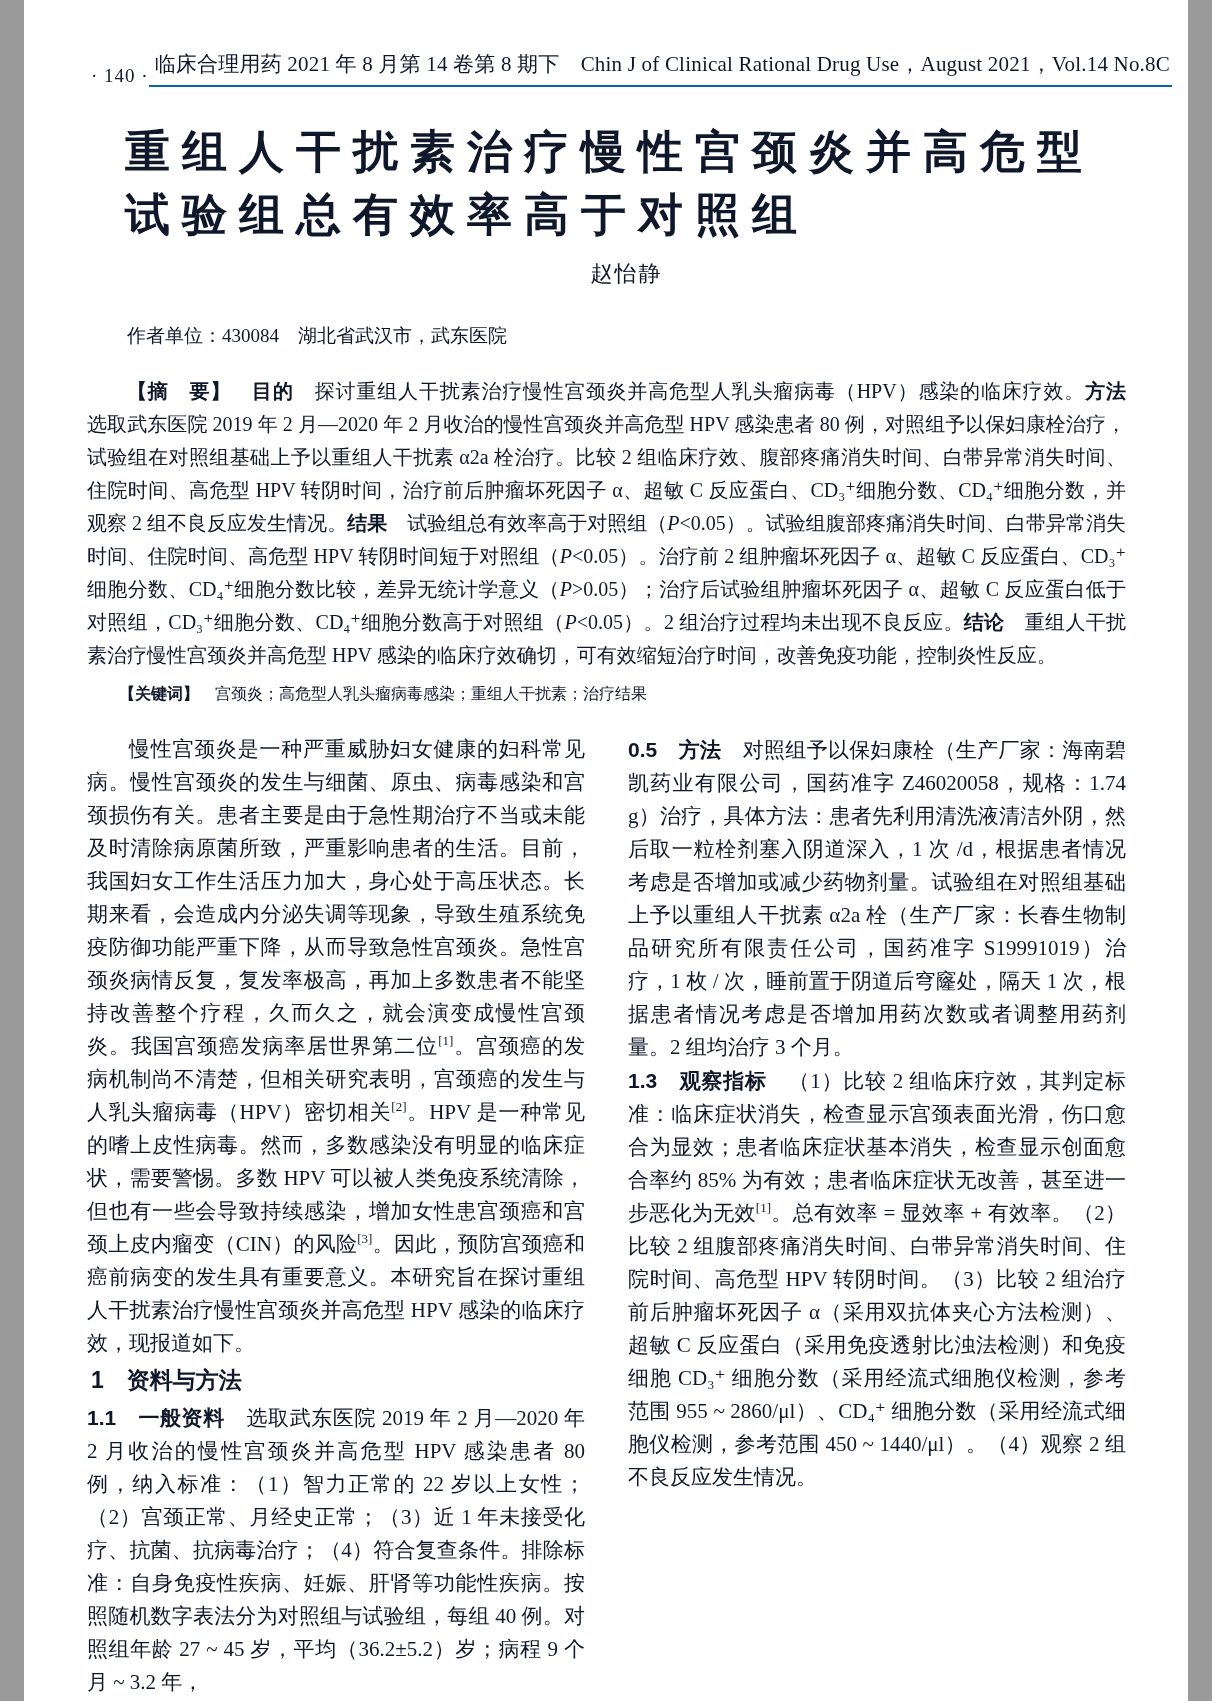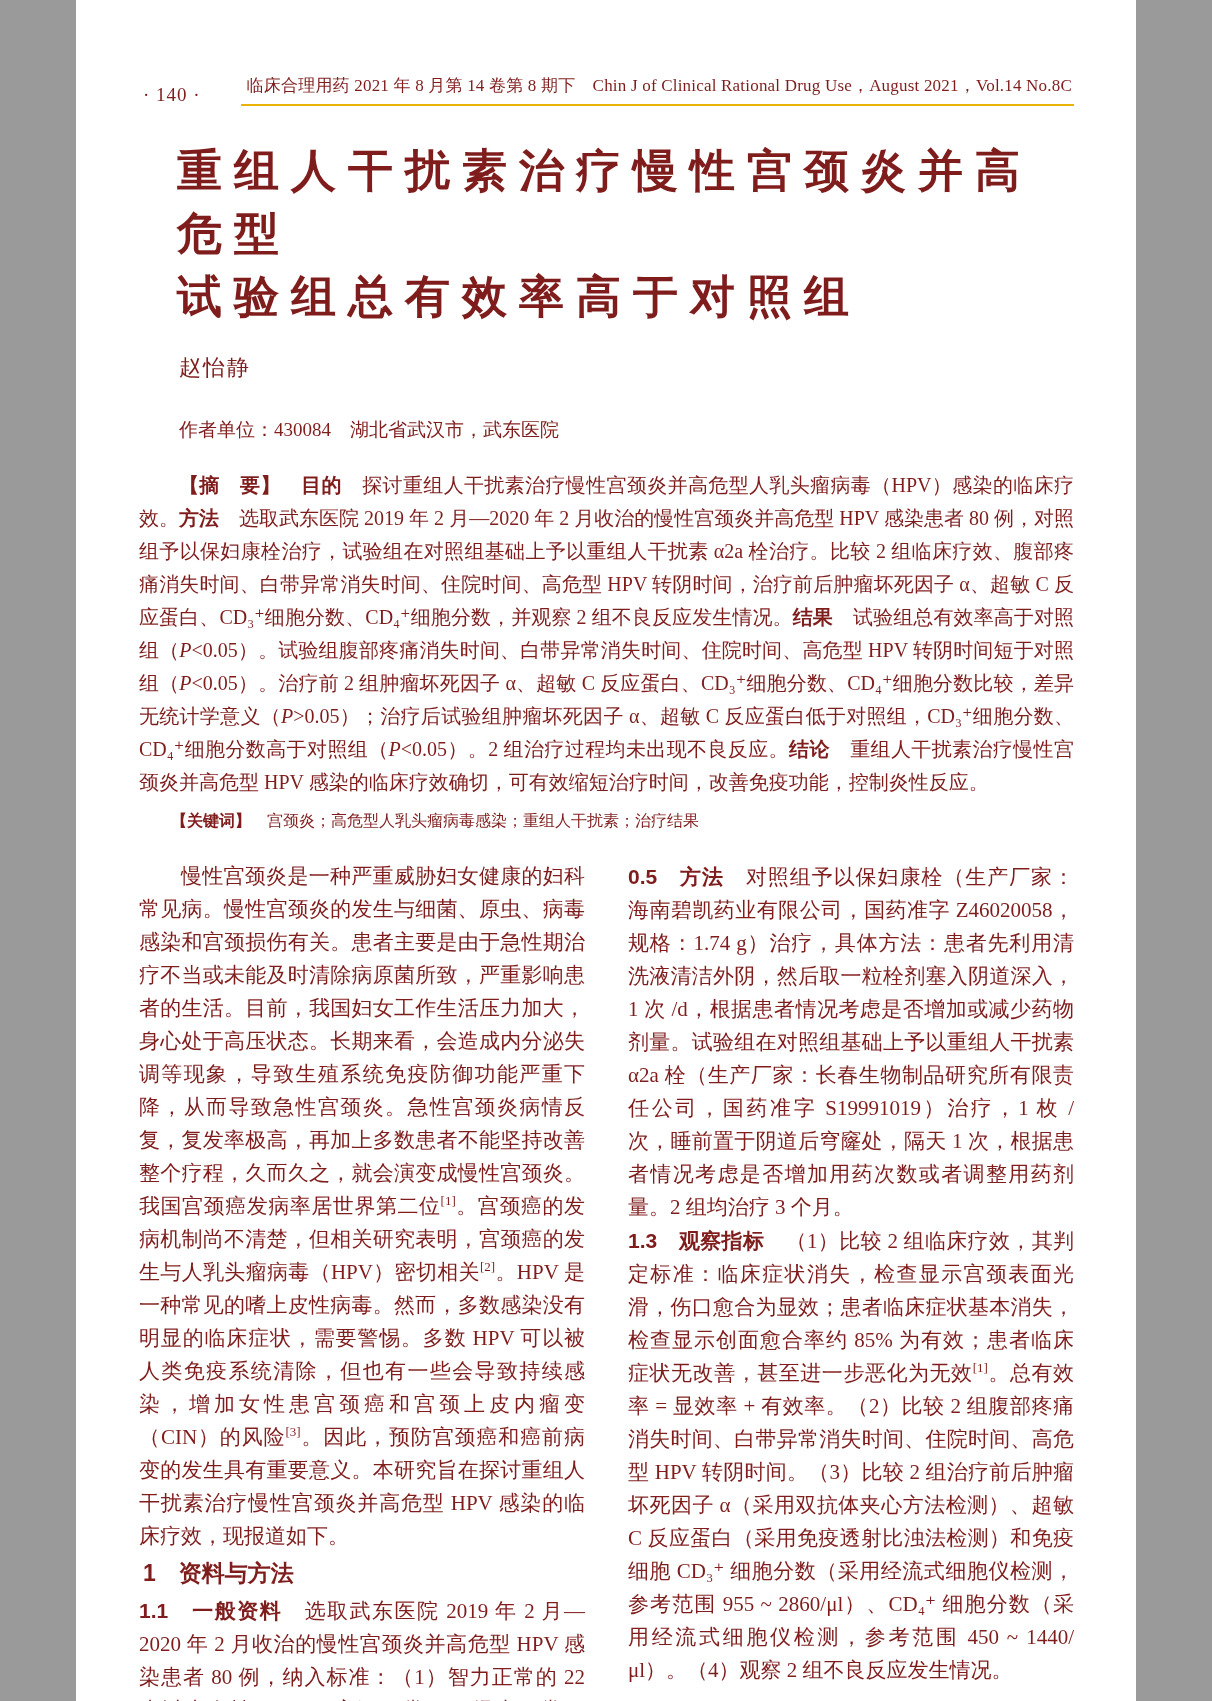--- a/index.html
+++ b/index.html
@@ -1,42 +1,42 @@
 <!DOCTYPE html>
 <html lang="zh"><head>
 <meta charset="utf-8">
 <style>
   html,body { margin:0; padding:0; background:#9a9a9a; }
   .page {
     position:relative;
-    width:1060px; height:1701px;
+    width:1164px; height:1701px;
     margin:0 auto;
     background:#ffffff;
     box-sizing:border-box;
     padding:50px 62px 30px 63px;
     font-family:"Liberation Serif","DejaVu Serif",serif;
-    color:#7f1d1d;
+    color:#0f172a;
     overflow:hidden;
   }
   
   .running-head { display:flex; justify-content:space-between; align-items:flex-end; }
   .page-no { font-size:19px; letter-spacing:1px; padding-left:4px; white-space:nowrap; }
   .journal-ref {
-    font-size:17px; letter-spacing:.2px; white-space:nowrap;
-    border-bottom:2px solid #eab308; padding:0 2px 7px 6px;margin-top:24px;
+    font-size:21px; letter-spacing:.2px; white-space:nowrap;
+    border-bottom:2px solid #0369a1; padding:0 2px 7px 6px;
   }
   
   .section-label {
     text-align:right; font-size:31px; letter-spacing:13px;
     margin-top:34px; padding-right:0; font-weight:400; white-space:nowrap;
   }
   
   .title { margin:34px 0 0 38px; font-size:45px; line-height:63px; letter-spacing:12px; font-weight:700; }
   .title span { display:block; }
-  .author { margin:24px 0 0 40px; font-size:22px; letter-spacing:2px; }
+  .author { margin:12px 0 0 40px; font-size:22px; letter-spacing:2px;text-align:center; }
   .affiliation { margin:34px 0 0 40px; font-size:19px; }
   
   .abstract { margin:26px 0 0; font-size:20px; line-height:33px; text-align:justify; text-indent:2em; }
   .kw  { margin:6px 0 0; font-size:16px; line-height:31px; text-indent:2em; }
   .doi { margin:0;        font-size:20px; line-height:31px; text-indent:2em; }
   
   .columns { display:flex; gap:43px; margin-top:24px; }
   .col { flex:1; min-width:0; }
   .body  { margin:0; font-size:21px; line-height:33px; text-align:justify; }
   .indent { text-indent:2em; }

